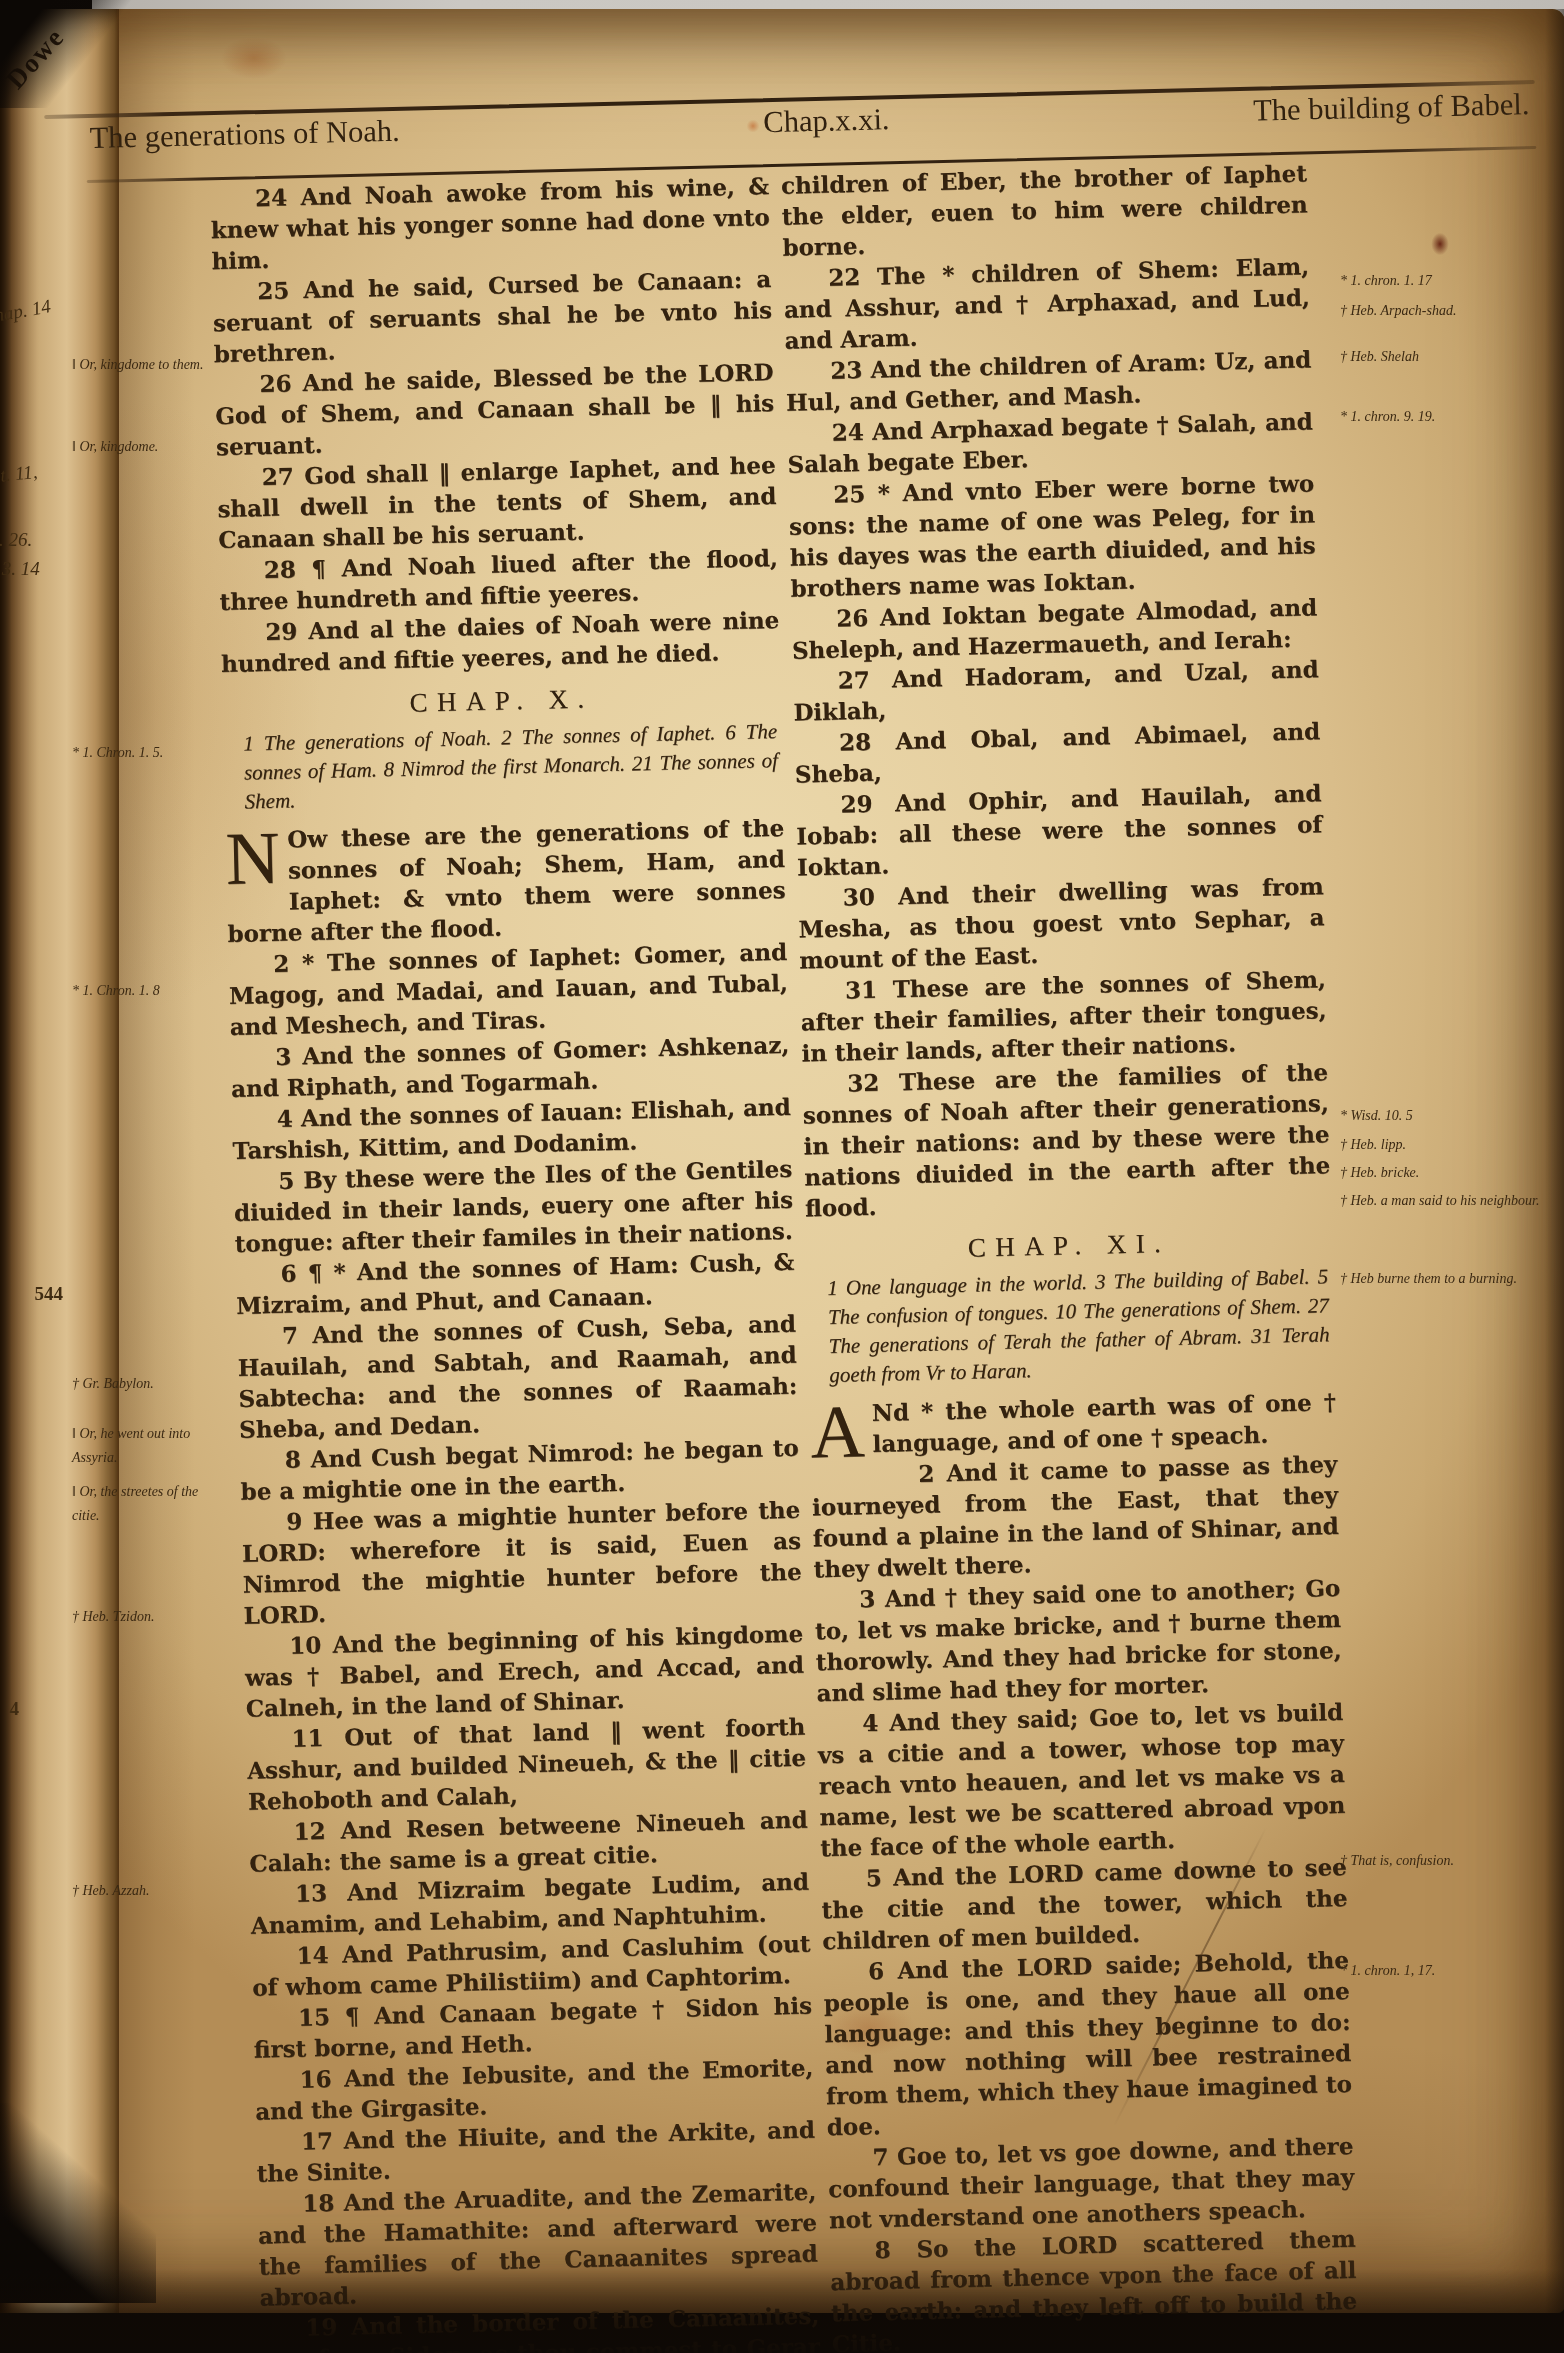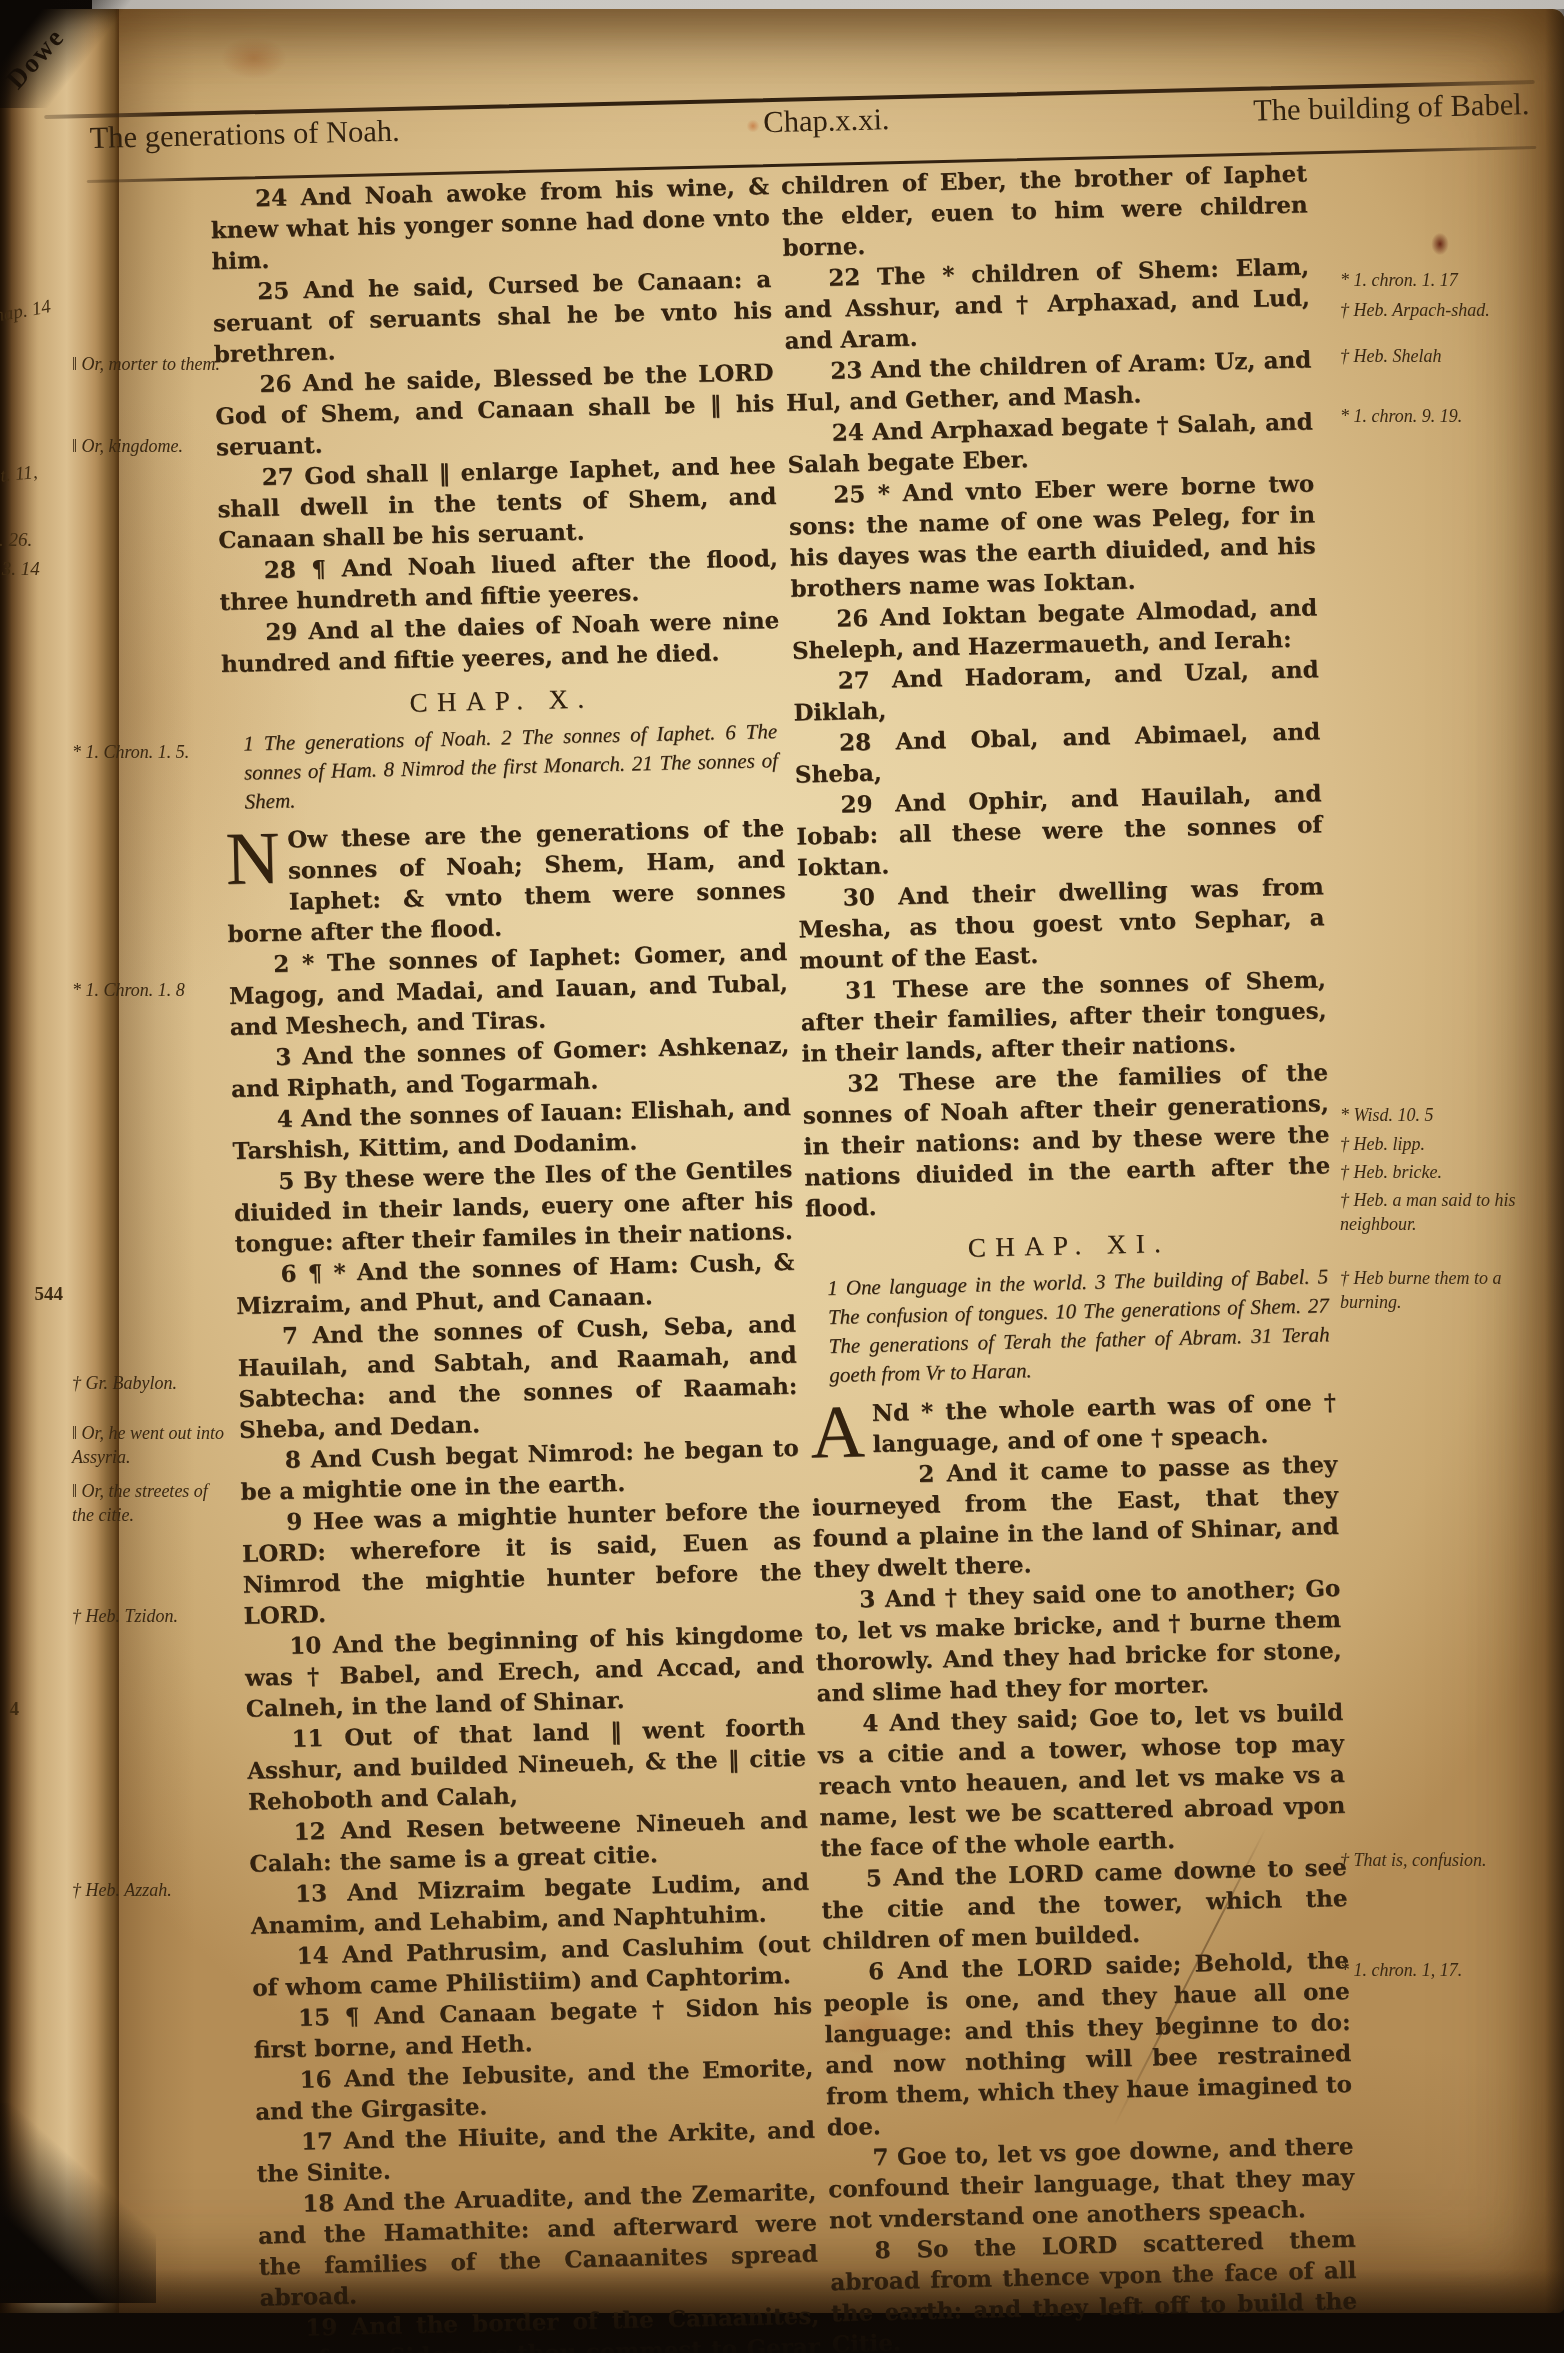--- a/index.html
+++ b/index.html
@@ -117,21 +117,21 @@
     font-family:"Liberation Serif", serif; font-style:italic; font-weight:400;
     font-size:21px; line-height:29px; color:#33220f;
   }
   .dropcap {
     float:left; font-family:"Liberation Serif", serif; font-weight:400;
     font-size:75px; line-height:58px; height:59px; margin:4.7px 7.8px 0 0;
   }
 
   .note {
     position:absolute; font-family:"Liberation Serif", serif; font-style:italic;
-    font-size:18px; line-height:23.5px; color:#3a2812;
+    font-size:14px; line-height:23.5px; color:#3a2812;
   }
   .nl { left:72px;  width:156px; }
   .nr { left:1340px; width:216px; }
 </style>
 </head>
 <body>
 
 <div class="photo">
 
   <div class="bg-strip-top"></div>
@@ -218,21 +218,21 @@
             <p class="verse">5 And the LORD came downe to see the citie and the tower, which the children of men builded.</p>
             <p class="verse">6 And the LORD saide; Behold, the people is one, and they haue all one language: and this they beginne to do: and now nothing will bee restrained from them, which they haue imagined to doe.</p>
             <p class="verse">7 Goe to, let vs goe downe, and there confound their language, that they may not vnderstand one anothers speach.</p>
             <p class="verse">8 So the LORD scattered them abroad from thence vpon the face of all the earth: and they left off to build the Citie.</p>
           </div>
 
       </div>
 
     </div>
 
-    <aside class="note nl" style="top:344px">‖ Or, morter to them.</aside>
+    <aside class="note nl" style="top:344px">‖ Or, kingdome to them.</aside>
     <aside class="note nl" style="top:426px">‖ Or, kingdome.</aside>
     <aside class="note nl" style="top:732px">* 1. Chron. 1. 5.</aside>
     <aside class="note nl" style="top:970px">* 1. Chron. 1. 8</aside>
     <aside class="note nl" style="top:1363px">† Gr. Babylon.</aside>
     <aside class="note nl" style="top:1413px">‖ Or, he went out into Assyria.</aside>
     <aside class="note nl" style="top:1471px">‖ Or, the streetes of the citie.</aside>
     <aside class="note nl" style="top:1596px">† Heb. Tzidon.</aside>
     <aside class="note nl" style="top:1870px">† Heb. Azzah.</aside>
 
     <aside class="note nr" style="top:260px">* 1. chron. 1. 17</aside>

